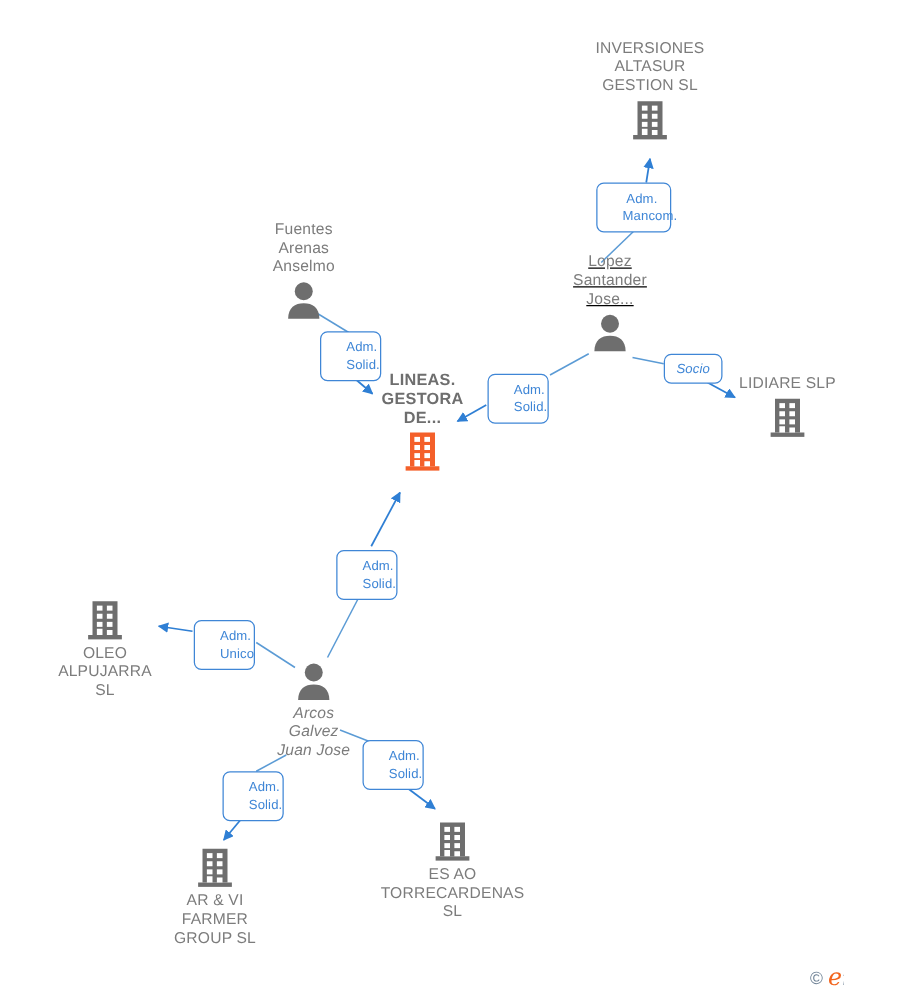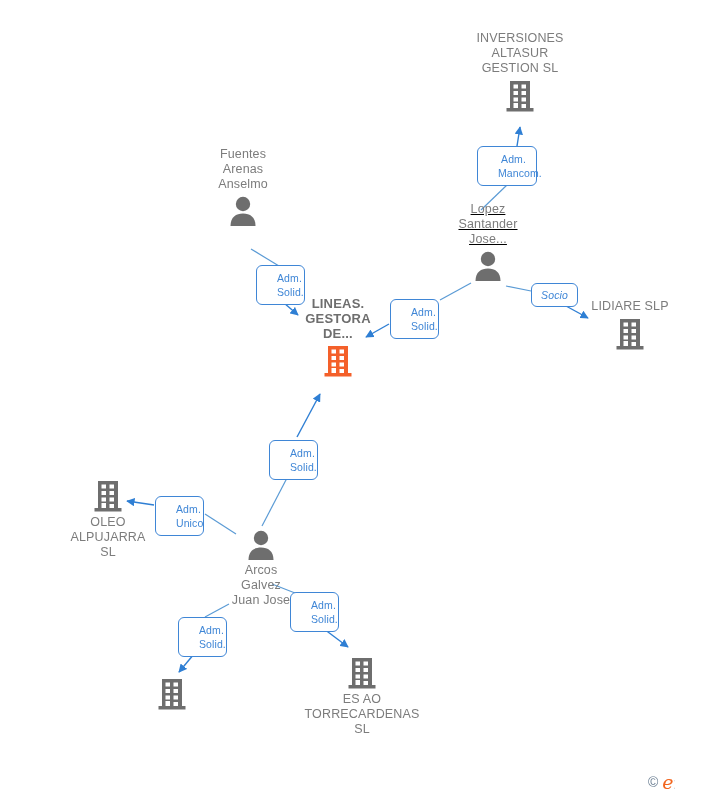--- a/index.html
+++ b/index.html
@@ -169,21 +169,21 @@
   <div class="node label-above" style="left:488px; top:202px;text-decoration:underline;">
     <div class="node-label">Lopez
 Santander
 Jose...</div>
     <svg class="node-icon" width="30" height="32" viewBox="0 0 30 32">
       <circle cx="15" cy="9" r="7.2" fill="#6e6e6e"></circle>
       <path d="M 2.5 31 C 2.5 22 8 18.5 15 18.5 C 22 18.5 27.5 22 27.5 31 Z" fill="#6e6e6e"></path>
     </svg>
   </div>
 
-  <div class="node label-above" style="left:243px; top:147px;">
+  <div class="node label-above" style="left:243px; top:176px;">
     <div class="node-label">Fuentes
 Arenas
 Anselmo</div>
     <svg class="node-icon" width="30" height="32" viewBox="0 0 30 32">
       <circle cx="15" cy="9" r="7.2" fill="#6e6e6e"></circle>
       <path d="M 2.5 31 C 2.5 22 8 18.5 15 18.5 C 22 18.5 27.5 22 27.5 31 Z" fill="#6e6e6e"></path>
     </svg>
   </div>
 
   <div class="node label-above" style="left:630px; top:299px;">
@@ -213,39 +213,39 @@
       <rect x="16.5" y="5.5" width="4.5" height="4" fill="#ffffff"></rect>
       <rect x="8.5" y="12" width="4.5" height="4" fill="#ffffff"></rect>
       <rect x="16.5" y="12" width="4.5" height="4" fill="#ffffff"></rect>
       <rect x="8.5" y="18.5" width="4.5" height="4" fill="#ffffff"></rect>
       <rect x="16.5" y="18.5" width="4.5" height="4" fill="#ffffff"></rect>
       <rect x="16.5" y="25" width="4.5" height="4" fill="#ffffff"></rect>
       <rect x="8.5" y="24" width="4.5" height="5" fill="#ffffff"></rect>
     </svg>
   </div>
 
-  <div class="node label-below" style="left:108px; top:479px;">
+  <div class="node label-below" style="left:84px; top:479px;">
     <svg class="node-icon" width="30" height="34" viewBox="0 0 30 34">
       <rect x="5" y="2" width="20" height="27" fill="#6e6e6e"></rect>
       <rect x="1.5" y="29" width="27" height="3.5" fill="#6e6e6e"></rect>
       <rect x="8.5" y="5.5" width="4.5" height="4" fill="#ffffff"></rect>
       <rect x="16.5" y="5.5" width="4.5" height="4" fill="#ffffff"></rect>
       <rect x="8.5" y="12" width="4.5" height="4" fill="#ffffff"></rect>
       <rect x="16.5" y="12" width="4.5" height="4" fill="#ffffff"></rect>
       <rect x="8.5" y="18.5" width="4.5" height="4" fill="#ffffff"></rect>
       <rect x="16.5" y="18.5" width="4.5" height="4" fill="#ffffff"></rect>
       <rect x="16.5" y="25" width="4.5" height="4" fill="#ffffff"></rect>
       <rect x="8.5" y="24" width="4.5" height="5" fill="#ffffff"></rect>
     </svg>
     <div class="node-label">OLEO
 ALPUJARRA
 SL</div>
   </div>
 
-  <div class="node label-below" style="left:261px; top:529px;">
+  <div class="node label-below" style="left:251px; top:529px;font-style:italic;">
     <svg class="node-icon" width="30" height="32" viewBox="0 0 30 32">
       <circle cx="15" cy="9" r="7.2" fill="#6e6e6e"></circle>
       <path d="M 2.5 31 C 2.5 22 8 18.5 15 18.5 C 22 18.5 27.5 22 27.5 31 Z" fill="#6e6e6e"></path>
     </svg>
     <div class="node-label">Arcos
 Galvez
 Juan Jose</div>
   </div>
 
   <div class="node label-below" style="left:172px; top:677px;">
@@ -254,20 +254,23 @@
       <rect x="1.5" y="29" width="27" height="3.5" fill="#6e6e6e"></rect>
       <rect x="8.5" y="5.5" width="4.5" height="4" fill="#ffffff"></rect>
       <rect x="16.5" y="5.5" width="4.5" height="4" fill="#ffffff"></rect>
       <rect x="8.5" y="12" width="4.5" height="4" fill="#ffffff"></rect>
       <rect x="16.5" y="12" width="4.5" height="4" fill="#ffffff"></rect>
       <rect x="8.5" y="18.5" width="4.5" height="4" fill="#ffffff"></rect>
       <rect x="16.5" y="18.5" width="4.5" height="4" fill="#ffffff"></rect>
       <rect x="16.5" y="25" width="4.5" height="4" fill="#ffffff"></rect>
       <rect x="8.5" y="24" width="4.5" height="5" fill="#ffffff"></rect>
     </svg>
+    <div class="node-label">AR &amp; VI
+FARMER
+GROUP  SL</div>
   </div>
 
   <div class="node label-below" style="left:362px; top:656px;">
     <svg class="node-icon" width="30" height="34" viewBox="0 0 30 34">
       <rect x="5" y="2" width="20" height="27" fill="#6e6e6e"></rect>
       <rect x="1.5" y="29" width="27" height="3.5" fill="#6e6e6e"></rect>
       <rect x="8.5" y="5.5" width="4.5" height="4" fill="#ffffff"></rect>
       <rect x="16.5" y="5.5" width="4.5" height="4" fill="#ffffff"></rect>
       <rect x="8.5" y="12" width="4.5" height="4" fill="#ffffff"></rect>
       <rect x="16.5" y="12" width="4.5" height="4" fill="#ffffff"></rect>

